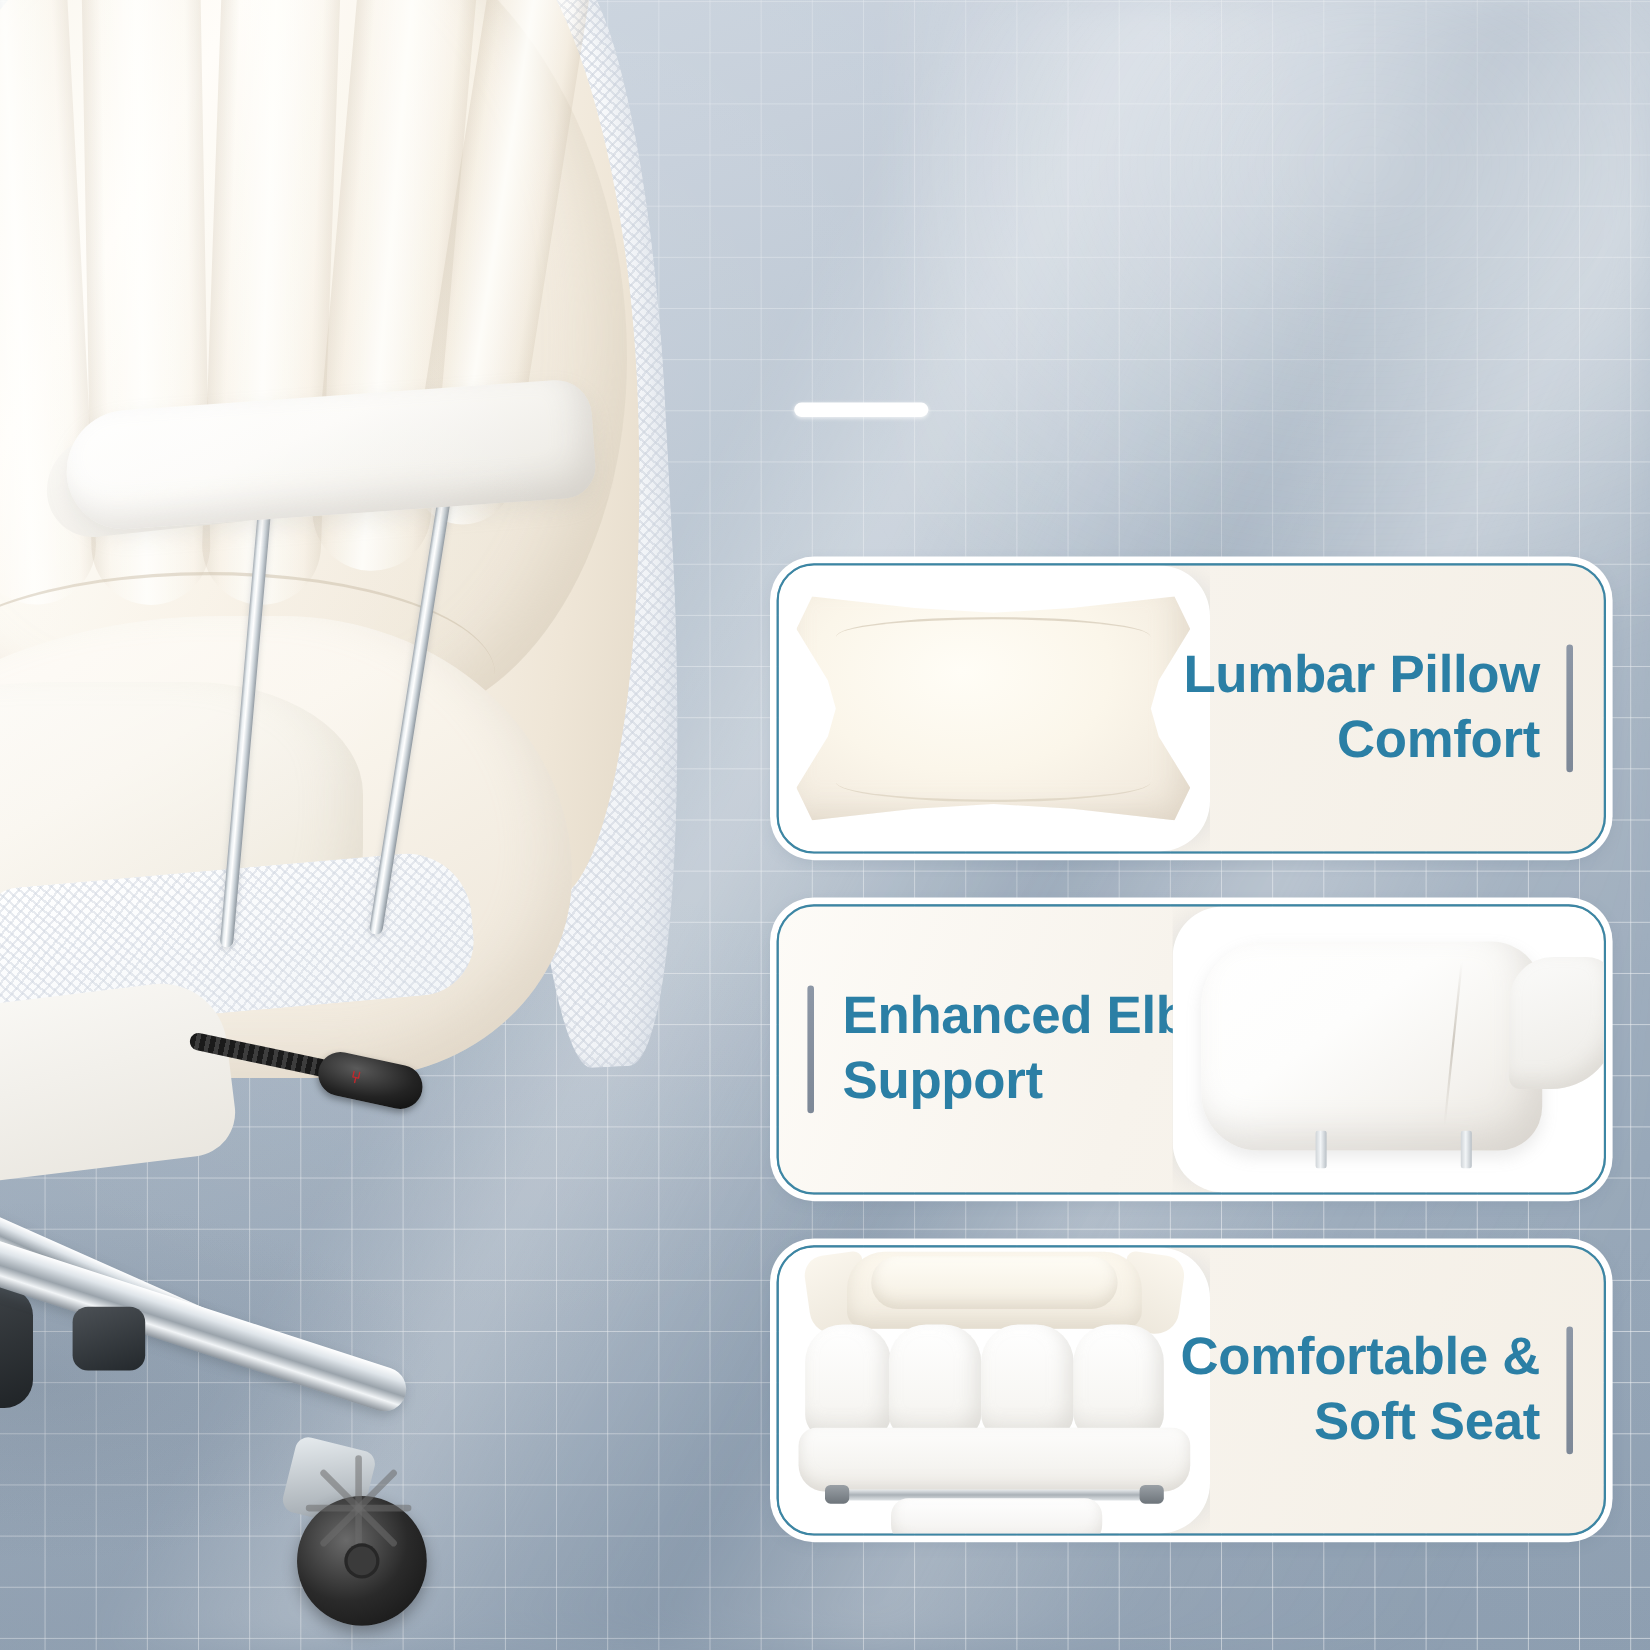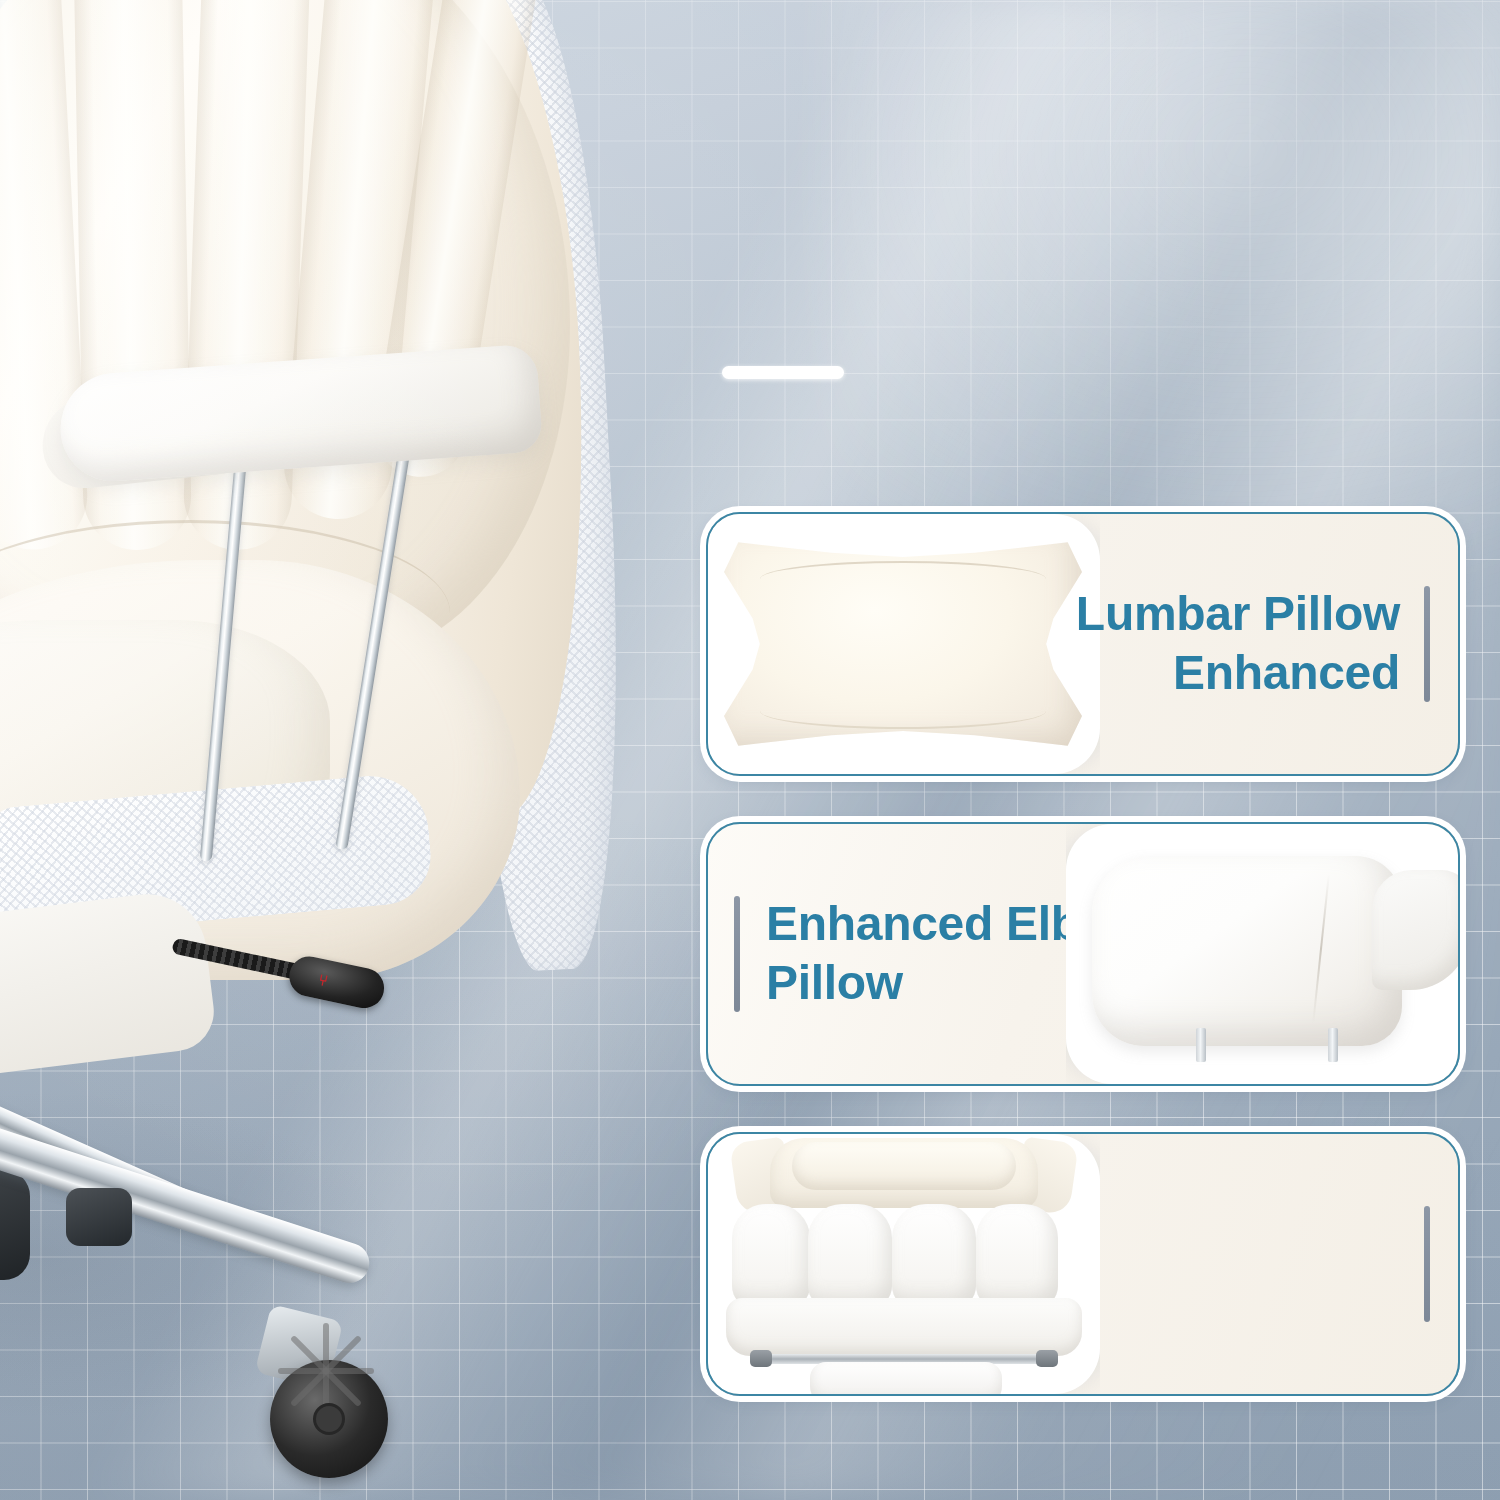--- a/index.html
+++ b/index.html
@@ -312,29 +312,29 @@
     <div class="photo photo-left">
       <div class="photo-plate"></div>
       <div class="pillow">
         <div class="body"></div>
         <div class="seam"></div>
         <div class="seam2"></div>
       </div>
     </div>
     <div class="card-text txt-right">
       <span class="tl">Lumbar Pillow</span>
-      <span class="tl">Enhanced</span>
+      <span class="tl">Comfort</span>
     </div>
     <div class="accent-bar bar-right"></div>
   </div>
 
   <div class="card card-2">
     <div class="card-text txt-left">
       <span class="tl">Enhanced Elbow</span>
-      <span class="tl">Pillow</span>
+      <span class="tl">Support</span>
     </div>
     <div class="accent-bar bar-left"></div>
     <div class="photo photo-right">
       <div class="photo-plate"></div>
       <div class="armrest">
         <div class="pad"></div>
         <div class="tail"></div>
         <div class="crease"></div>
         <div class="post"></div>
         <div class="post2"></div>
@@ -356,16 +356,20 @@
           <div class="cush c3"></div>
           <div class="cush c4"></div>
         </div>
         <div class="front"></div>
         <div class="rail"></div>
         <div class="railend rl"></div>
         <div class="railend rr"></div>
         <div class="foot"></div>
       </div>
     </div>
+    <div class="card-text txt-right">
+      <span class="tl">Comfortable &amp;</span>
+      <span class="tl">Soft Seat</span>
+    </div>
     <div class="accent-bar bar-right"></div>
   </div>
 
 </div>
 
 </body></html>

